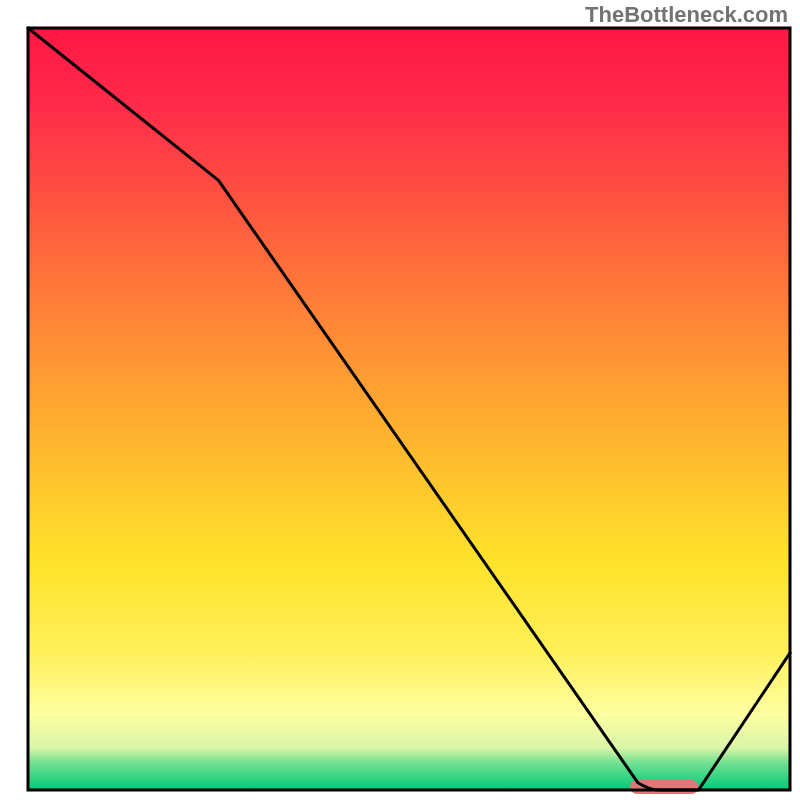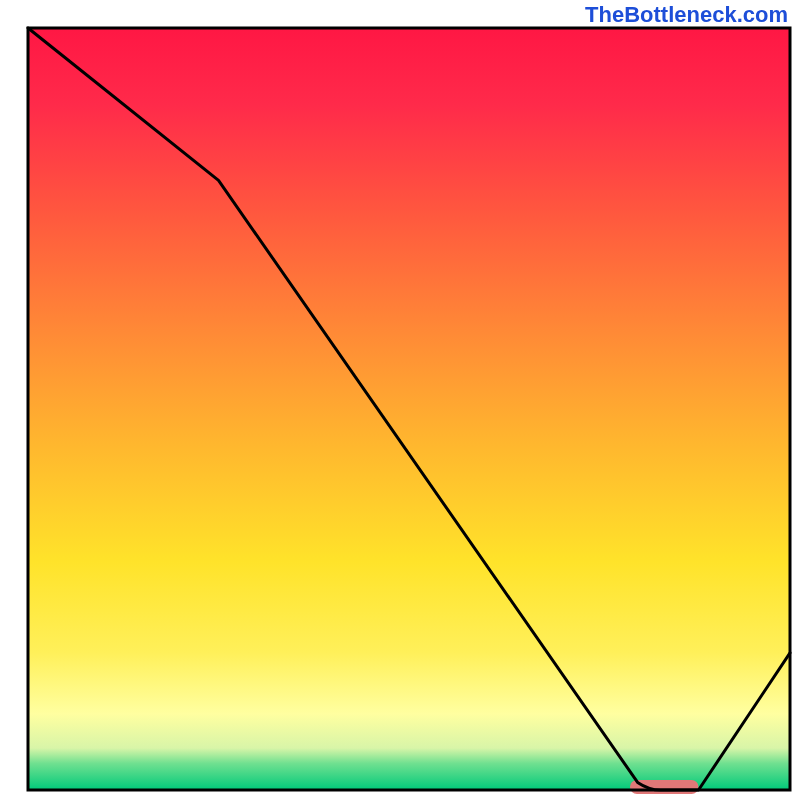--- a/index.html
+++ b/index.html
@@ -14,21 +14,21 @@
     position: relative;
     width: 800px;
     height: 800px;
   }
   .watermark {
     position: absolute;
     top: 2px;
     right: 12px;
     font-size: 22px;
     font-weight: bold;
-    color: #1d4ed8;
+    color: #737373;
     z-index: 10;
     font-family: Arial, sans-serif;
   }
   svg {
     display: block;
   }
 </style>
 </head>
 <body>
 

